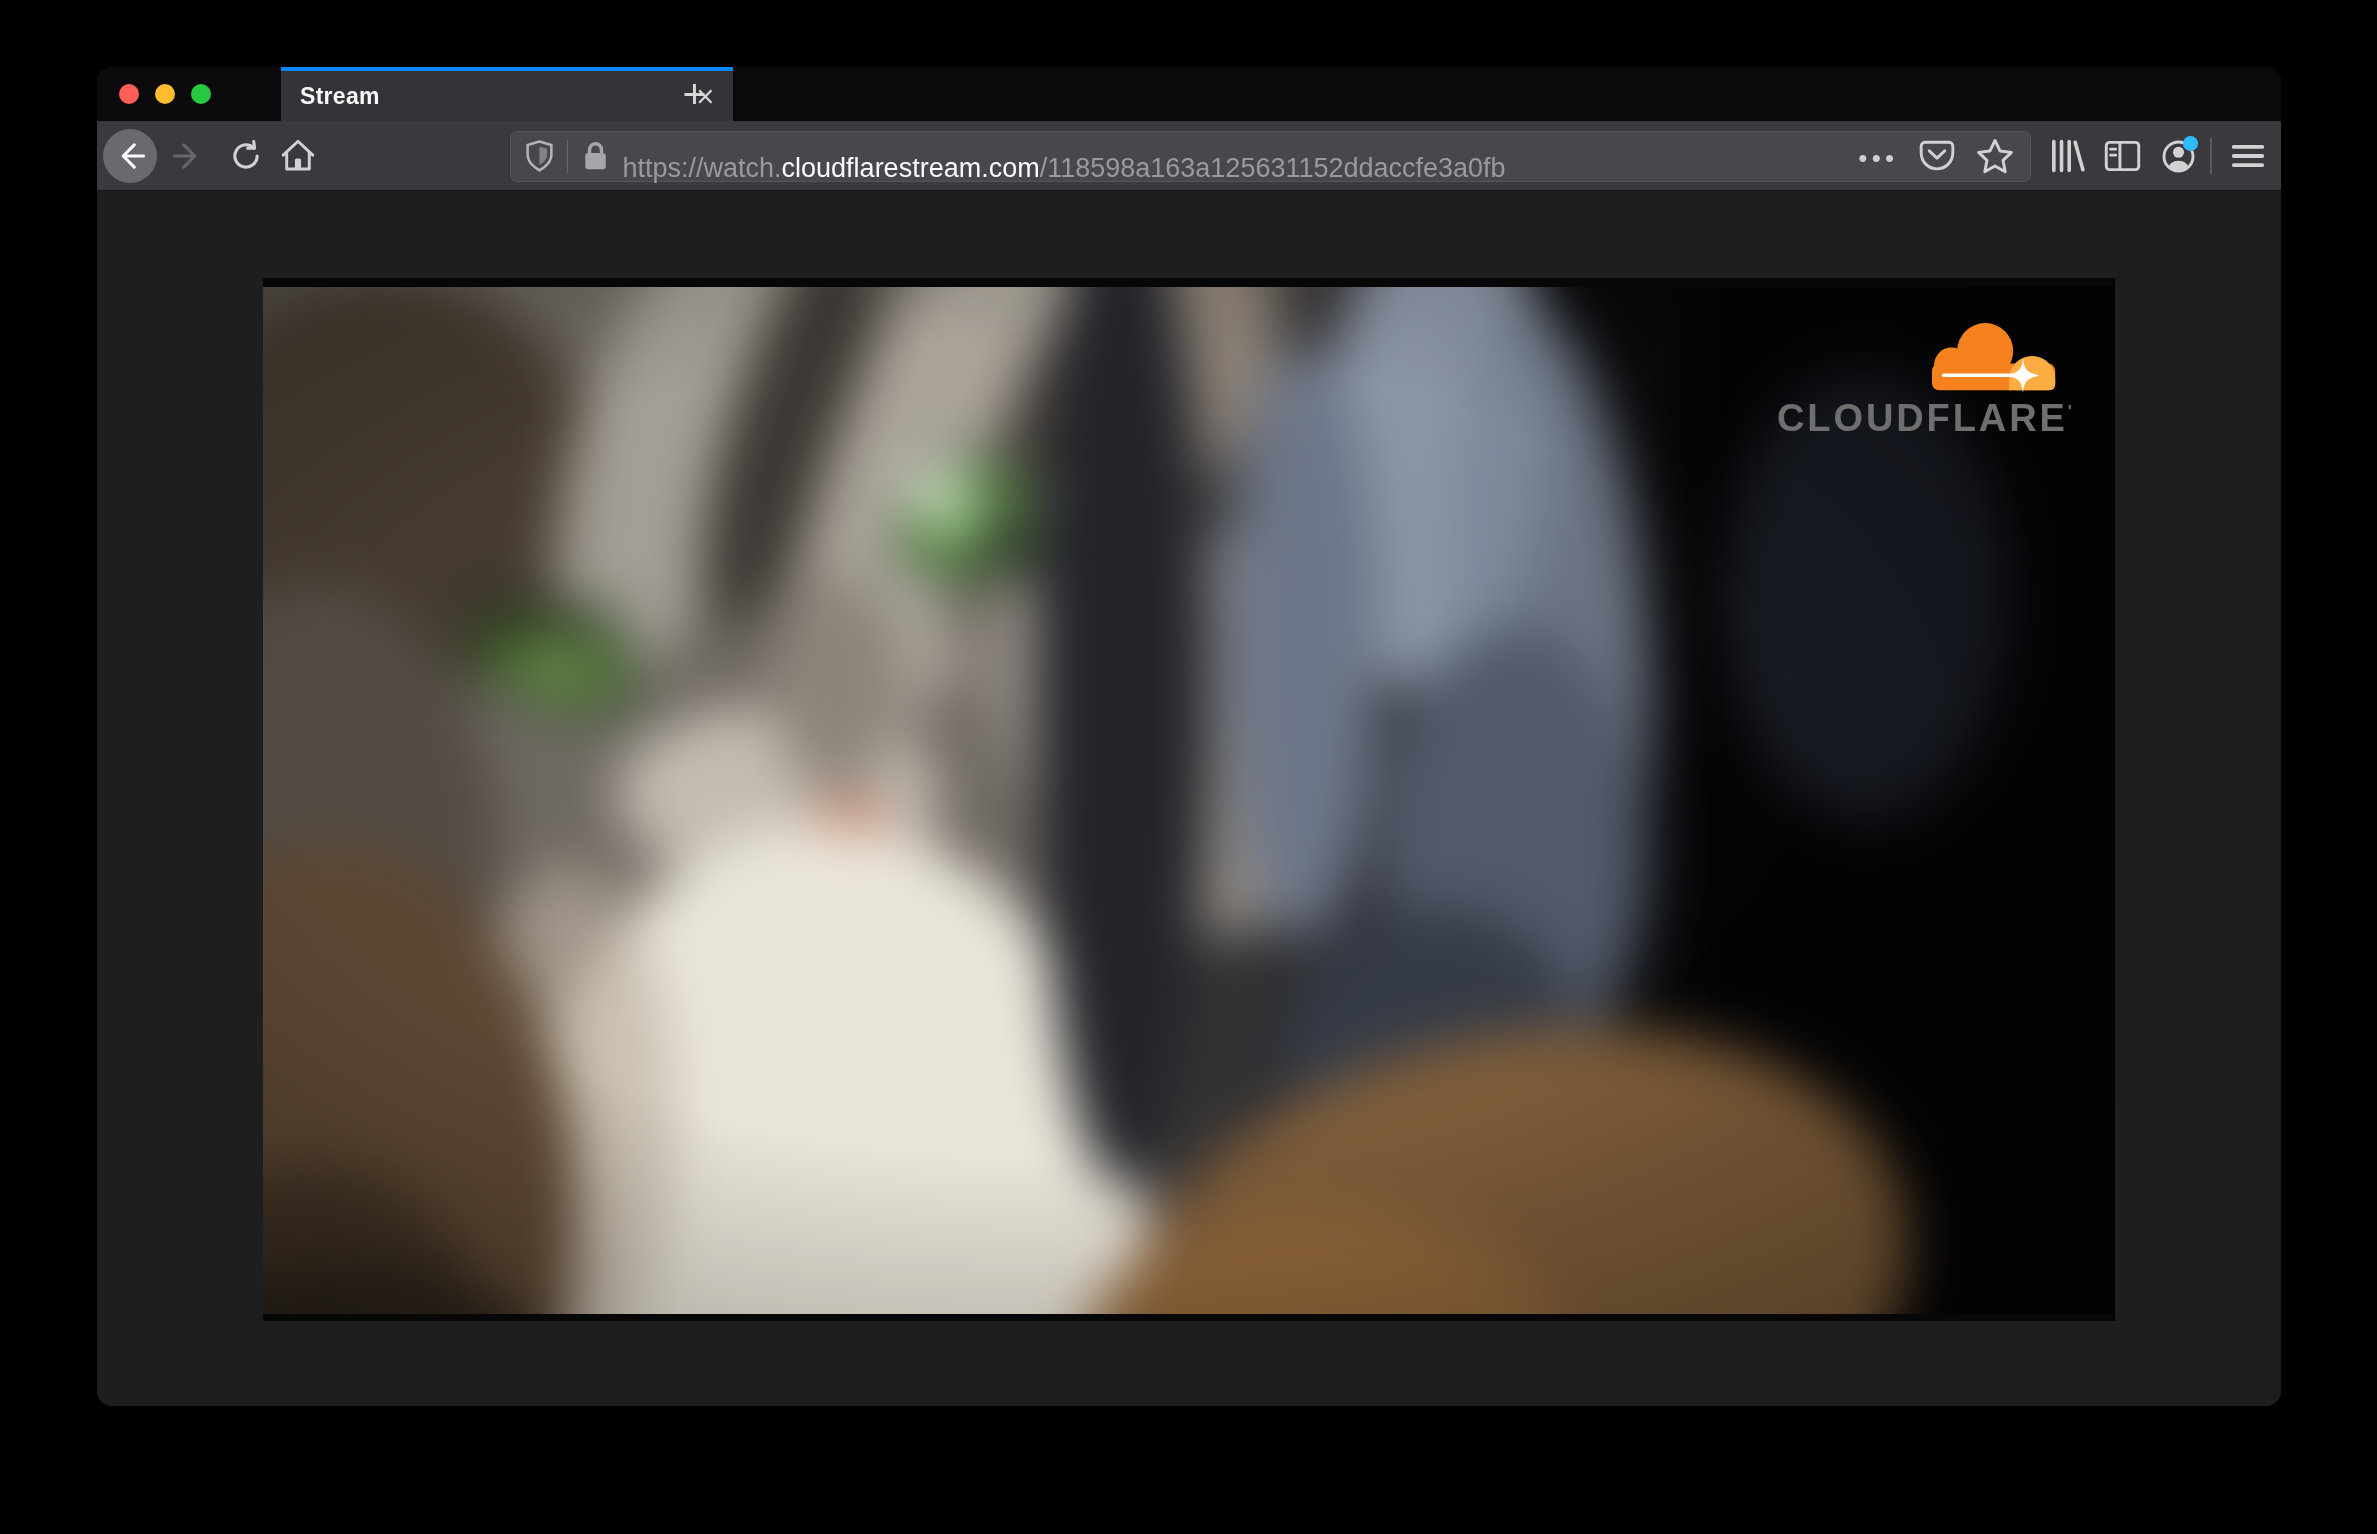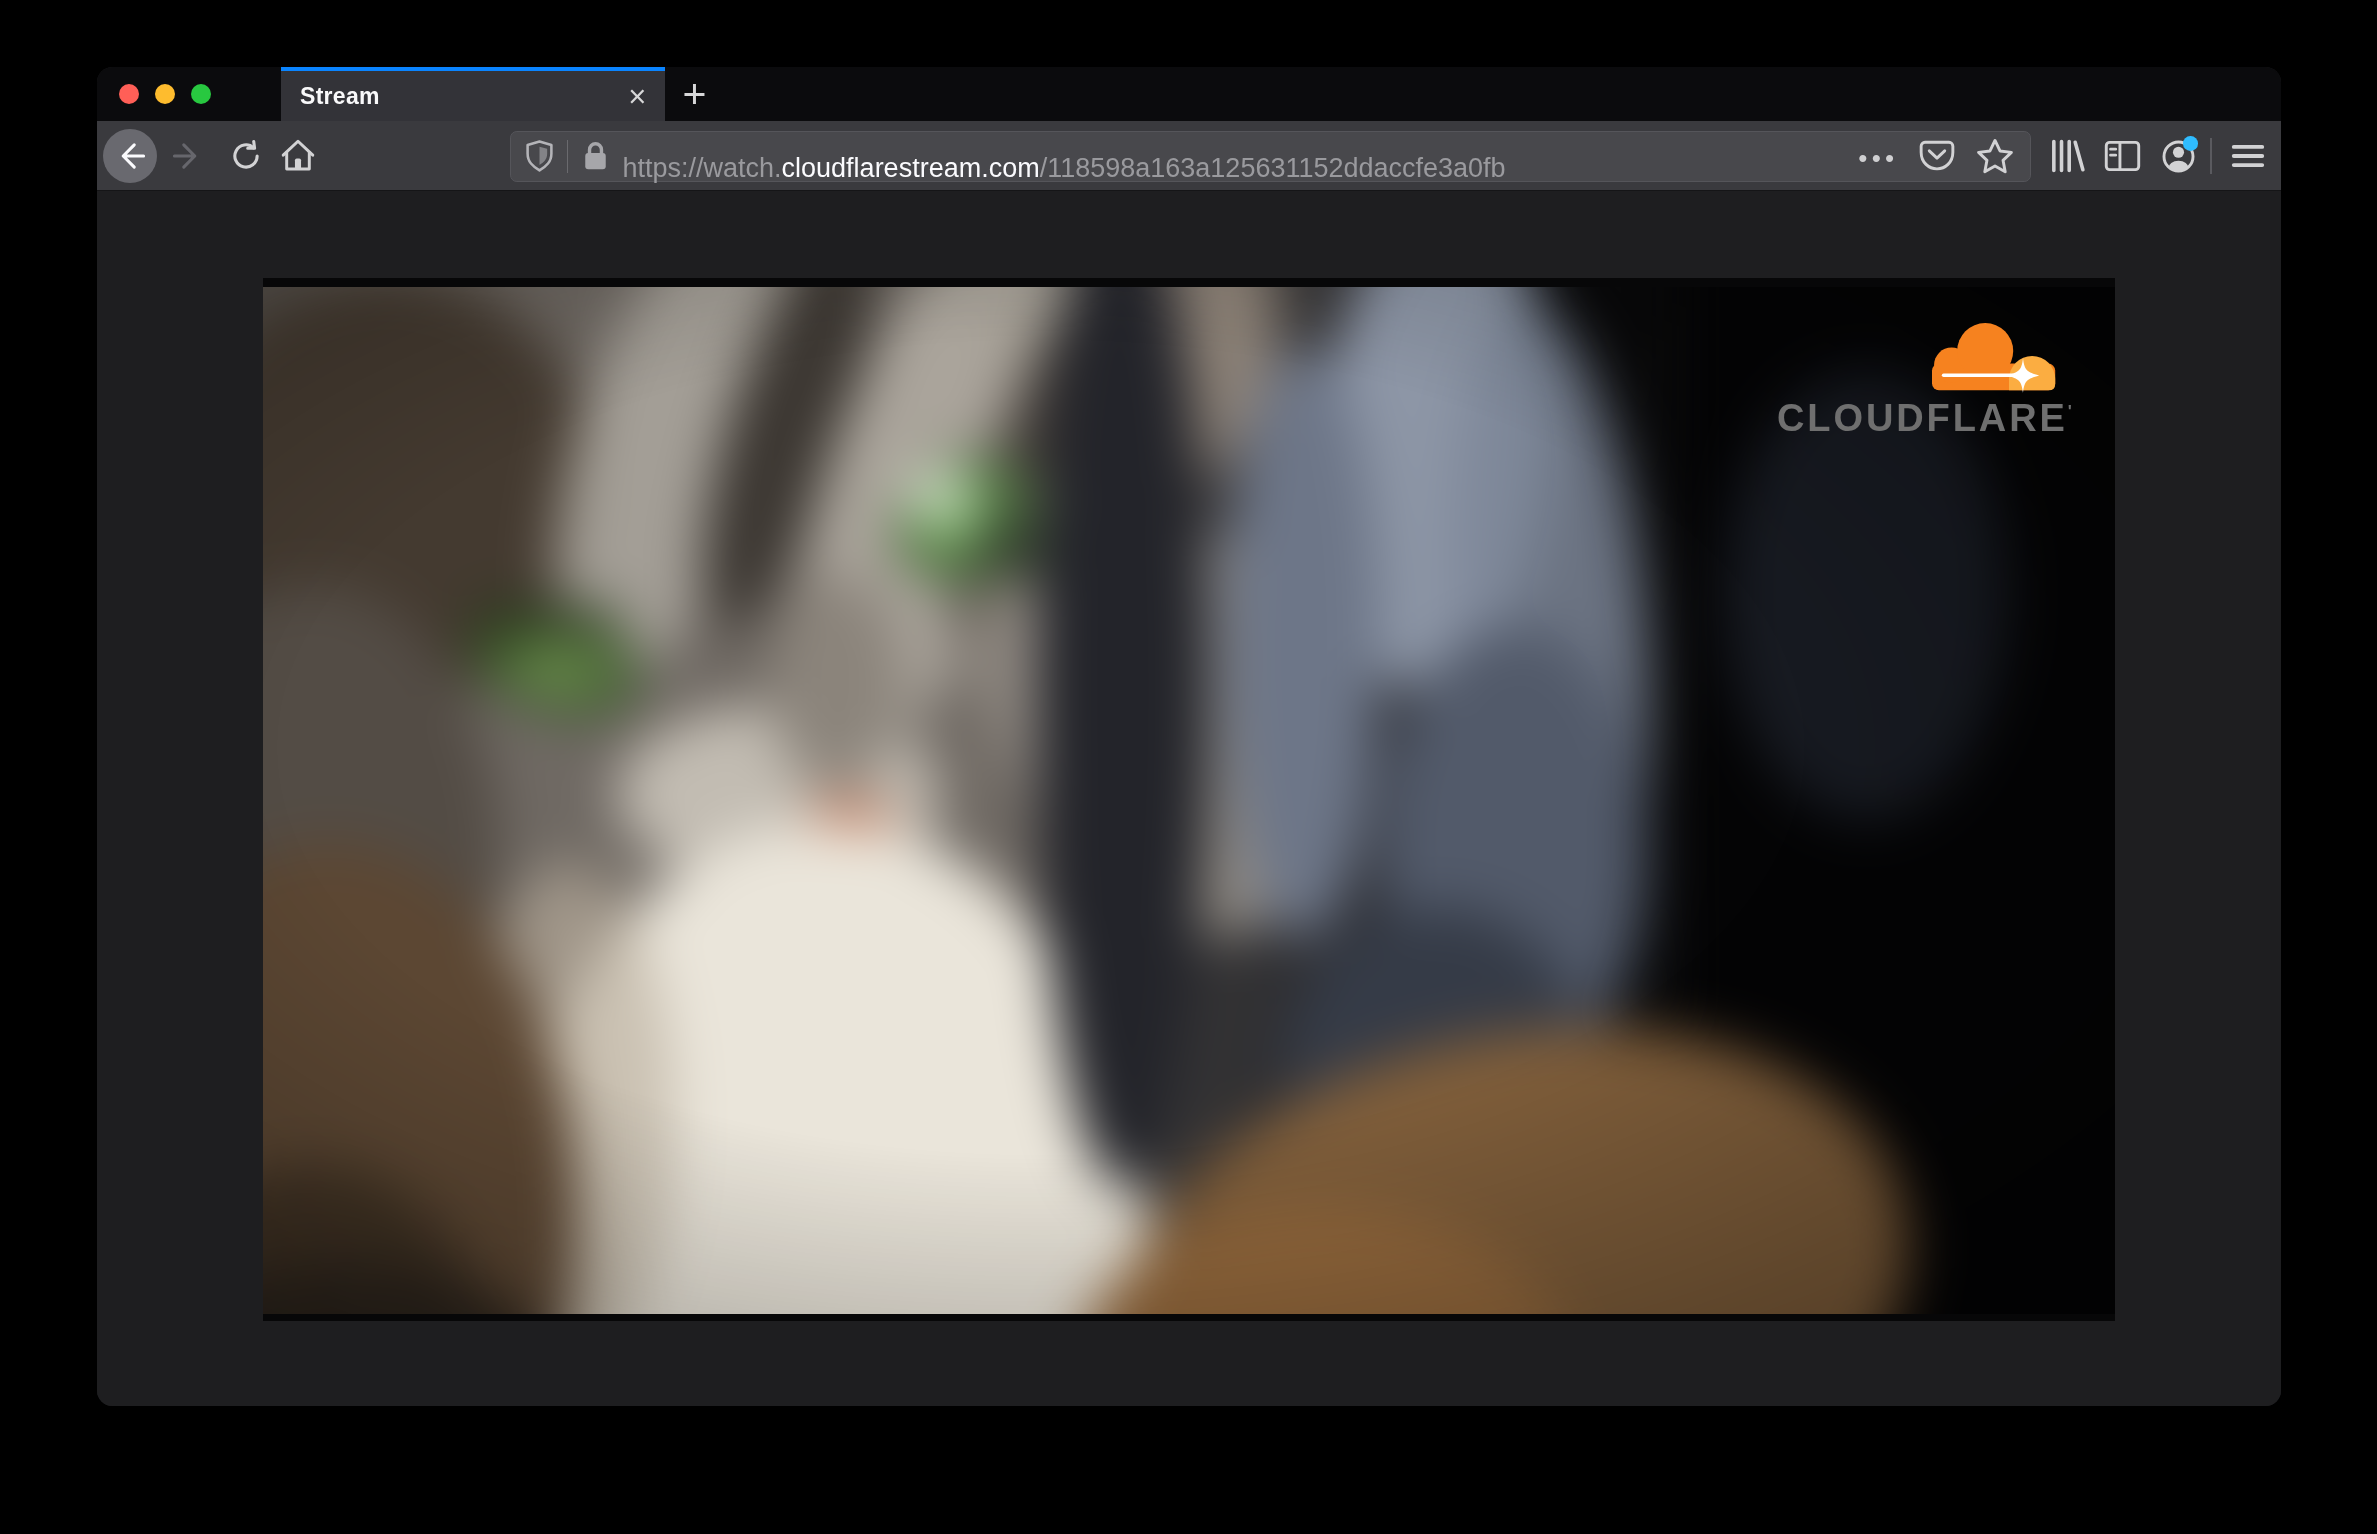--- a/index.html
+++ b/index.html
@@ -8,21 +8,21 @@
 
   
   .window { position:absolute; left:97px; top:67px; width:2184px; height:1339px;
             border-radius:15.5px; overflow:hidden; background:#1e1e20;
             display:flex; flex-direction:column; }
 
   
   .tabbar { position:relative; height:54px; background:#0b0b0d; flex:none; }
   .traffic { position:absolute; left:21.6px; top:0; height:54px; display:flex; align-items:center; gap:16.4px; }
   .tl { width:20px; height:20px; border-radius:50%; }
-  .tab { position:absolute; left:184px; top:0; width:384px; height:54px; background:#333338;
+  .tab { position:absolute; left:184px; top:0; width:452px; height:54px; background:#333338;
          border-top:4.3px solid; display:flex; align-items:center; }
   .tab-title { margin-left:19px; flex:1; color:#f9f9fa; font-size:23px; font-weight:bold; letter-spacing:0.3px; }
   .tab-close { width:38px; height:38px; margin-right:8.6px; display:flex; align-items:center; justify-content:center;
                color:#d7d7d8; font-size:31px; line-height:1; }
   .newtab { position:absolute; left:576px; top:6px; width:43px; height:43px; display:flex;
             align-items:center; justify-content:center; color:#d7d7d8; font-size:41px; font-weight:300; }
 
   
   .toolbar { position:relative; height:70px; background:#3a3a3e; flex:none;
              border-bottom:1.7px solid #151517; }

